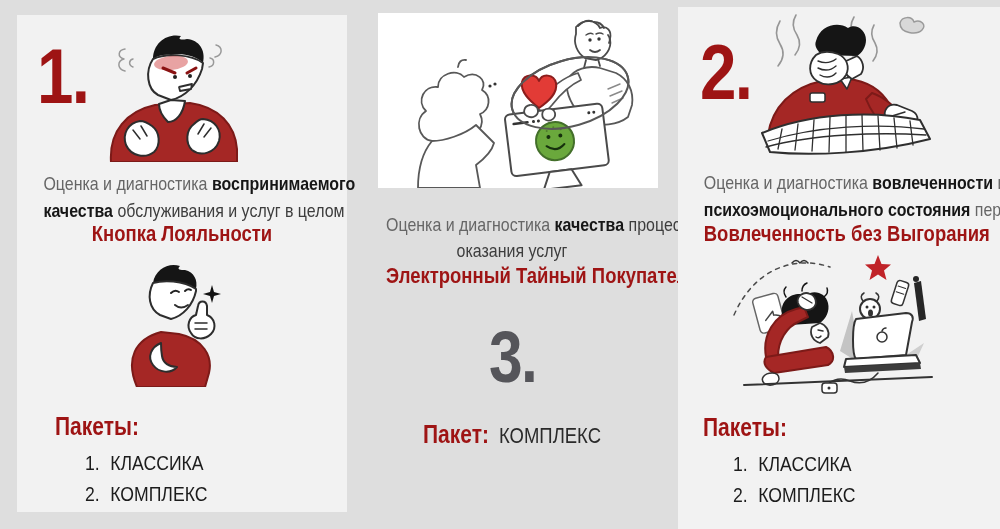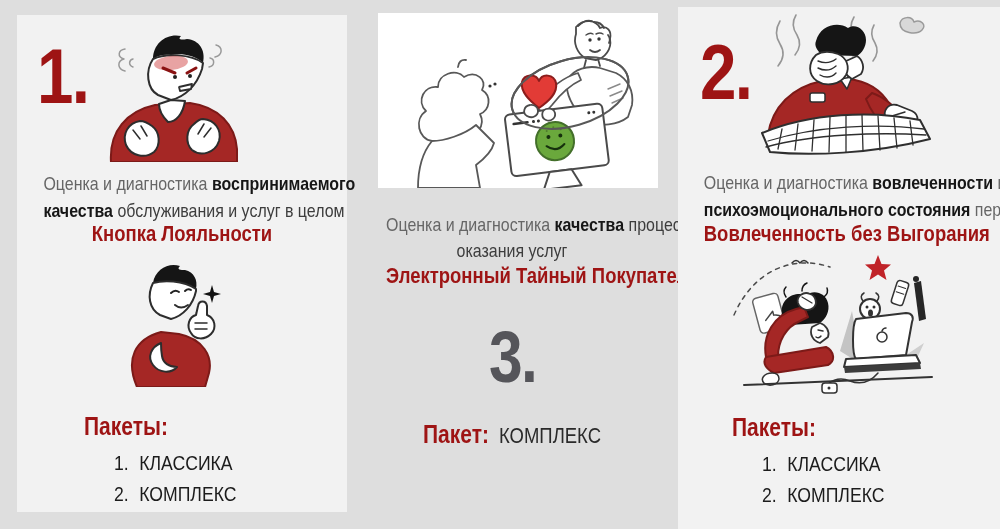--- a/index.html
+++ b/index.html
@@ -45,21 +45,21 @@
   .desc-mid{top:212px;left:15px;width:300px;line-height:26px;}
 
   .card-title{
     position:absolute;left:0;width:100%;margin:0;text-align:center;
     font-size:22px;font-weight:700;color:#9e1414;white-space:nowrap;
   }
   .title-left{top:206px;}
   .title-right{top:214px;}
   .title-mid{top:263px;left:15px;width:300px;}
 
-  .packages{position:absolute;margin-left:29px;}
+  .packages{position:absolute;}
   .pkg-left{left:38px;top:397px;}
   .pkg-right{left:25px;top:406px;}
   .pk-label{font-size:25px;font-weight:700;color:#9e1414;margin-bottom:10px;white-space:nowrap;}
   .pk-item{
     display:flex;align-items:baseline;margin:7px 0 0 30px;
     font-size:21px;color:#1c1c1c;white-space:nowrap;
   }
   .pk-num{width:30px;}
   .pk-single{
     position:absolute;top:420px;left:15px;width:300px;

